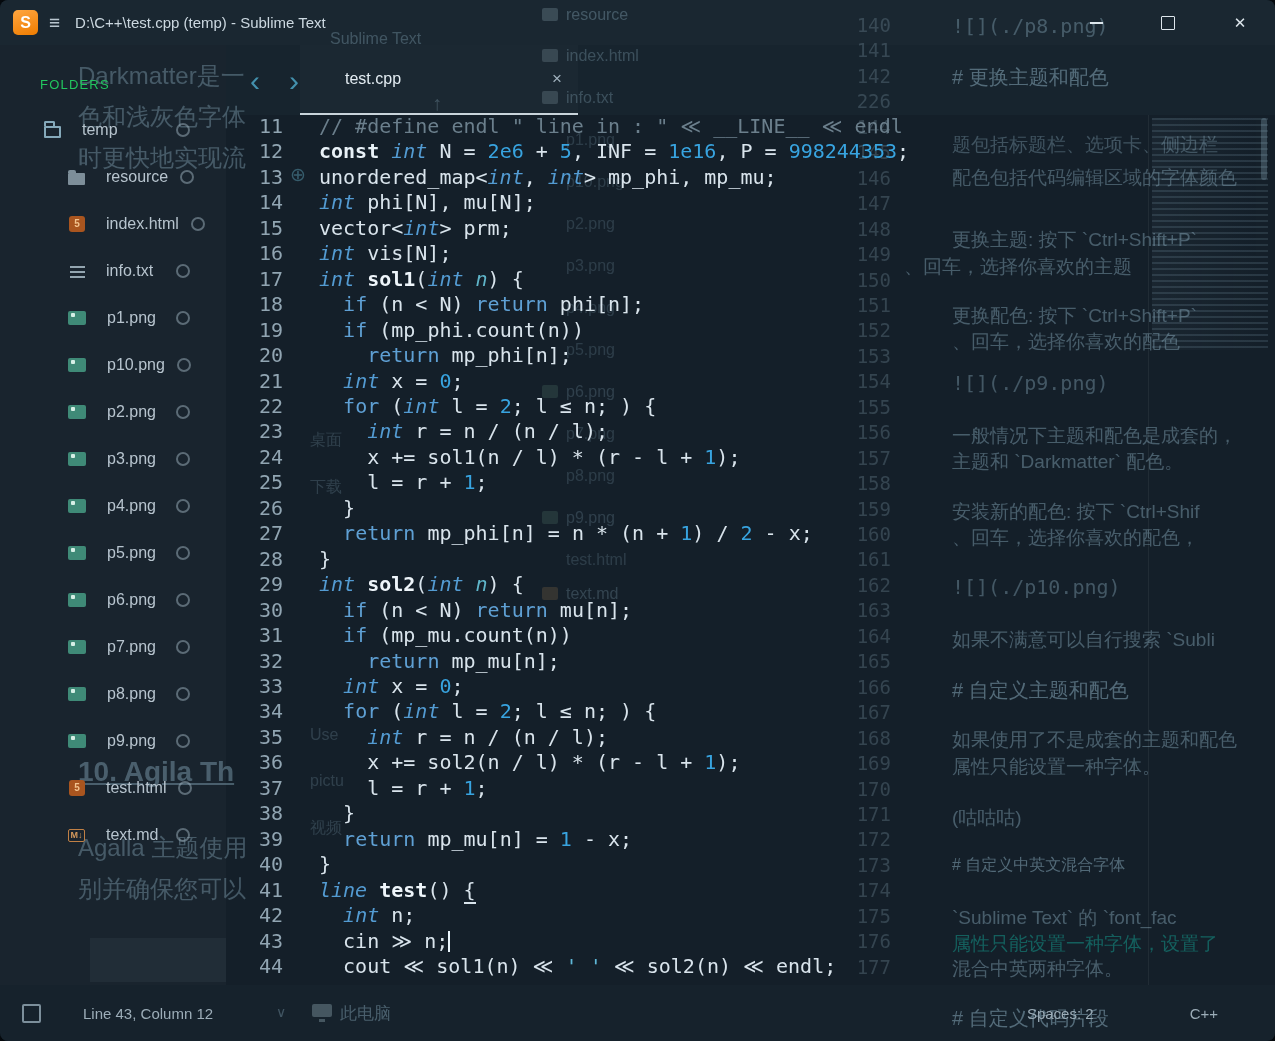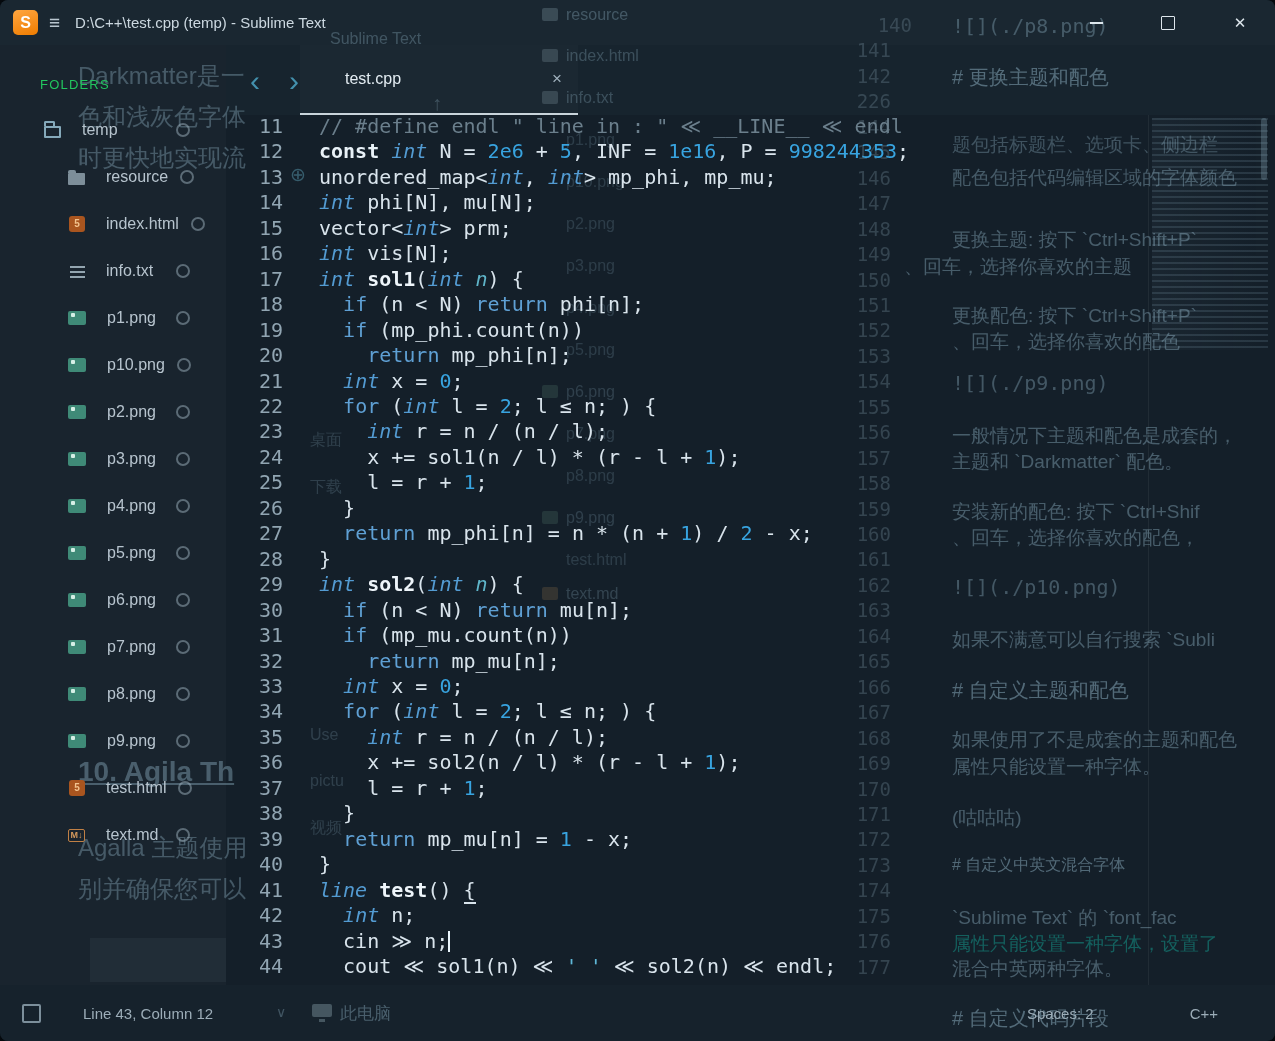--- a/index.html
+++ b/index.html
@@ -164,21 +164,21 @@
       <div class="brect" style="left: 542px; top: 49px; width: 16px; height: 13px; background: rgb(143, 168, 181); opacity: 0.25; border-radius: 2px;"></div>
       <div class="brect" style="left: 542px; top: 91px; width: 16px; height: 13px; background: rgb(143, 168, 181); opacity: 0.25; border-radius: 2px;"></div>
       <div class="brect" style="left: 542px; top: 385px; width: 16px; height: 13px; background: rgb(111, 160, 141); opacity: 0.18; border-radius: 2px;"></div>
       <div class="brect" style="left: 542px; top: 511px; width: 16px; height: 13px; background: rgb(111, 160, 141); opacity: 0.18; border-radius: 2px;"></div>
       <div class="brect" style="left: 542px; top: 587px; width: 16px; height: 13px; background: rgb(181, 138, 85); opacity: 0.2; border-radius: 2px;"></div>
       <div class="brect" style="left: 90px; top: 938px; width: 136px; height: 44px; background: rgb(200, 220, 232); opacity: 0.05; border-radius: 0px;"></div>
       <div class="brect" style="left: 1148px; top: 115px; width: 1px; height: 870px; background: rgb(255, 255, 255); opacity: 0.06; border-radius: 0px;"></div>
       <div class="brect" style="left: 1261px; top: 118px; width: 6px; height: 62px; background: rgb(159, 196, 216); opacity: 0.25; border-radius: 3px;"></div>
       <div class="brect" style="left: 312px; top: 1004px; width: 20px; height: 13px; background: rgb(159, 182, 196); opacity: 0.35; border-radius: 2px;"></div>
       <div class="brect" style="left: 319px; top: 1019px; width: 6px; height: 3px; background: rgb(159, 182, 196); opacity: 0.35; border-radius: 0px;"></div>
-      <span class="bln" style="left: 866px; top: 14px; width: 46px; opacity: 0.3;">140</span>
+      <span class="bln" style="left: 845px; top: 14px; width: 46px; opacity: 0.3;">140</span>
       <span class="bln" style="left: 845px; top: 39.45px; width: 46px; opacity: 0.3;">141</span>
       <span class="bln" style="left: 845px; top: 64.9px; width: 46px; opacity: 0.3;">142</span>
       <span class="bln" style="left: 845px; top: 90.35px; width: 46px; opacity: 0.3;">226</span>
       <span class="bln" style="left: 845px; top: 115.8px; width: 46px; opacity: 0.3;">144</span>
       <span class="bln" style="left: 845px; top: 141.25px; width: 46px; opacity: 0.3;">145</span>
       <span class="bln" style="left: 845px; top: 166.7px; width: 46px; opacity: 0.3;">146</span>
       <span class="bln" style="left: 845px; top: 192.15px; width: 46px; opacity: 0.3;">147</span>
       <span class="bln" style="left: 845px; top: 217.6px; width: 46px; opacity: 0.3;">148</span>
       <span class="bln" style="left: 845px; top: 243.05px; width: 46px; opacity: 0.3;">149</span>
       <span class="bln" style="left: 845px; top: 268.5px; width: 46px; opacity: 0.3;">150</span>

